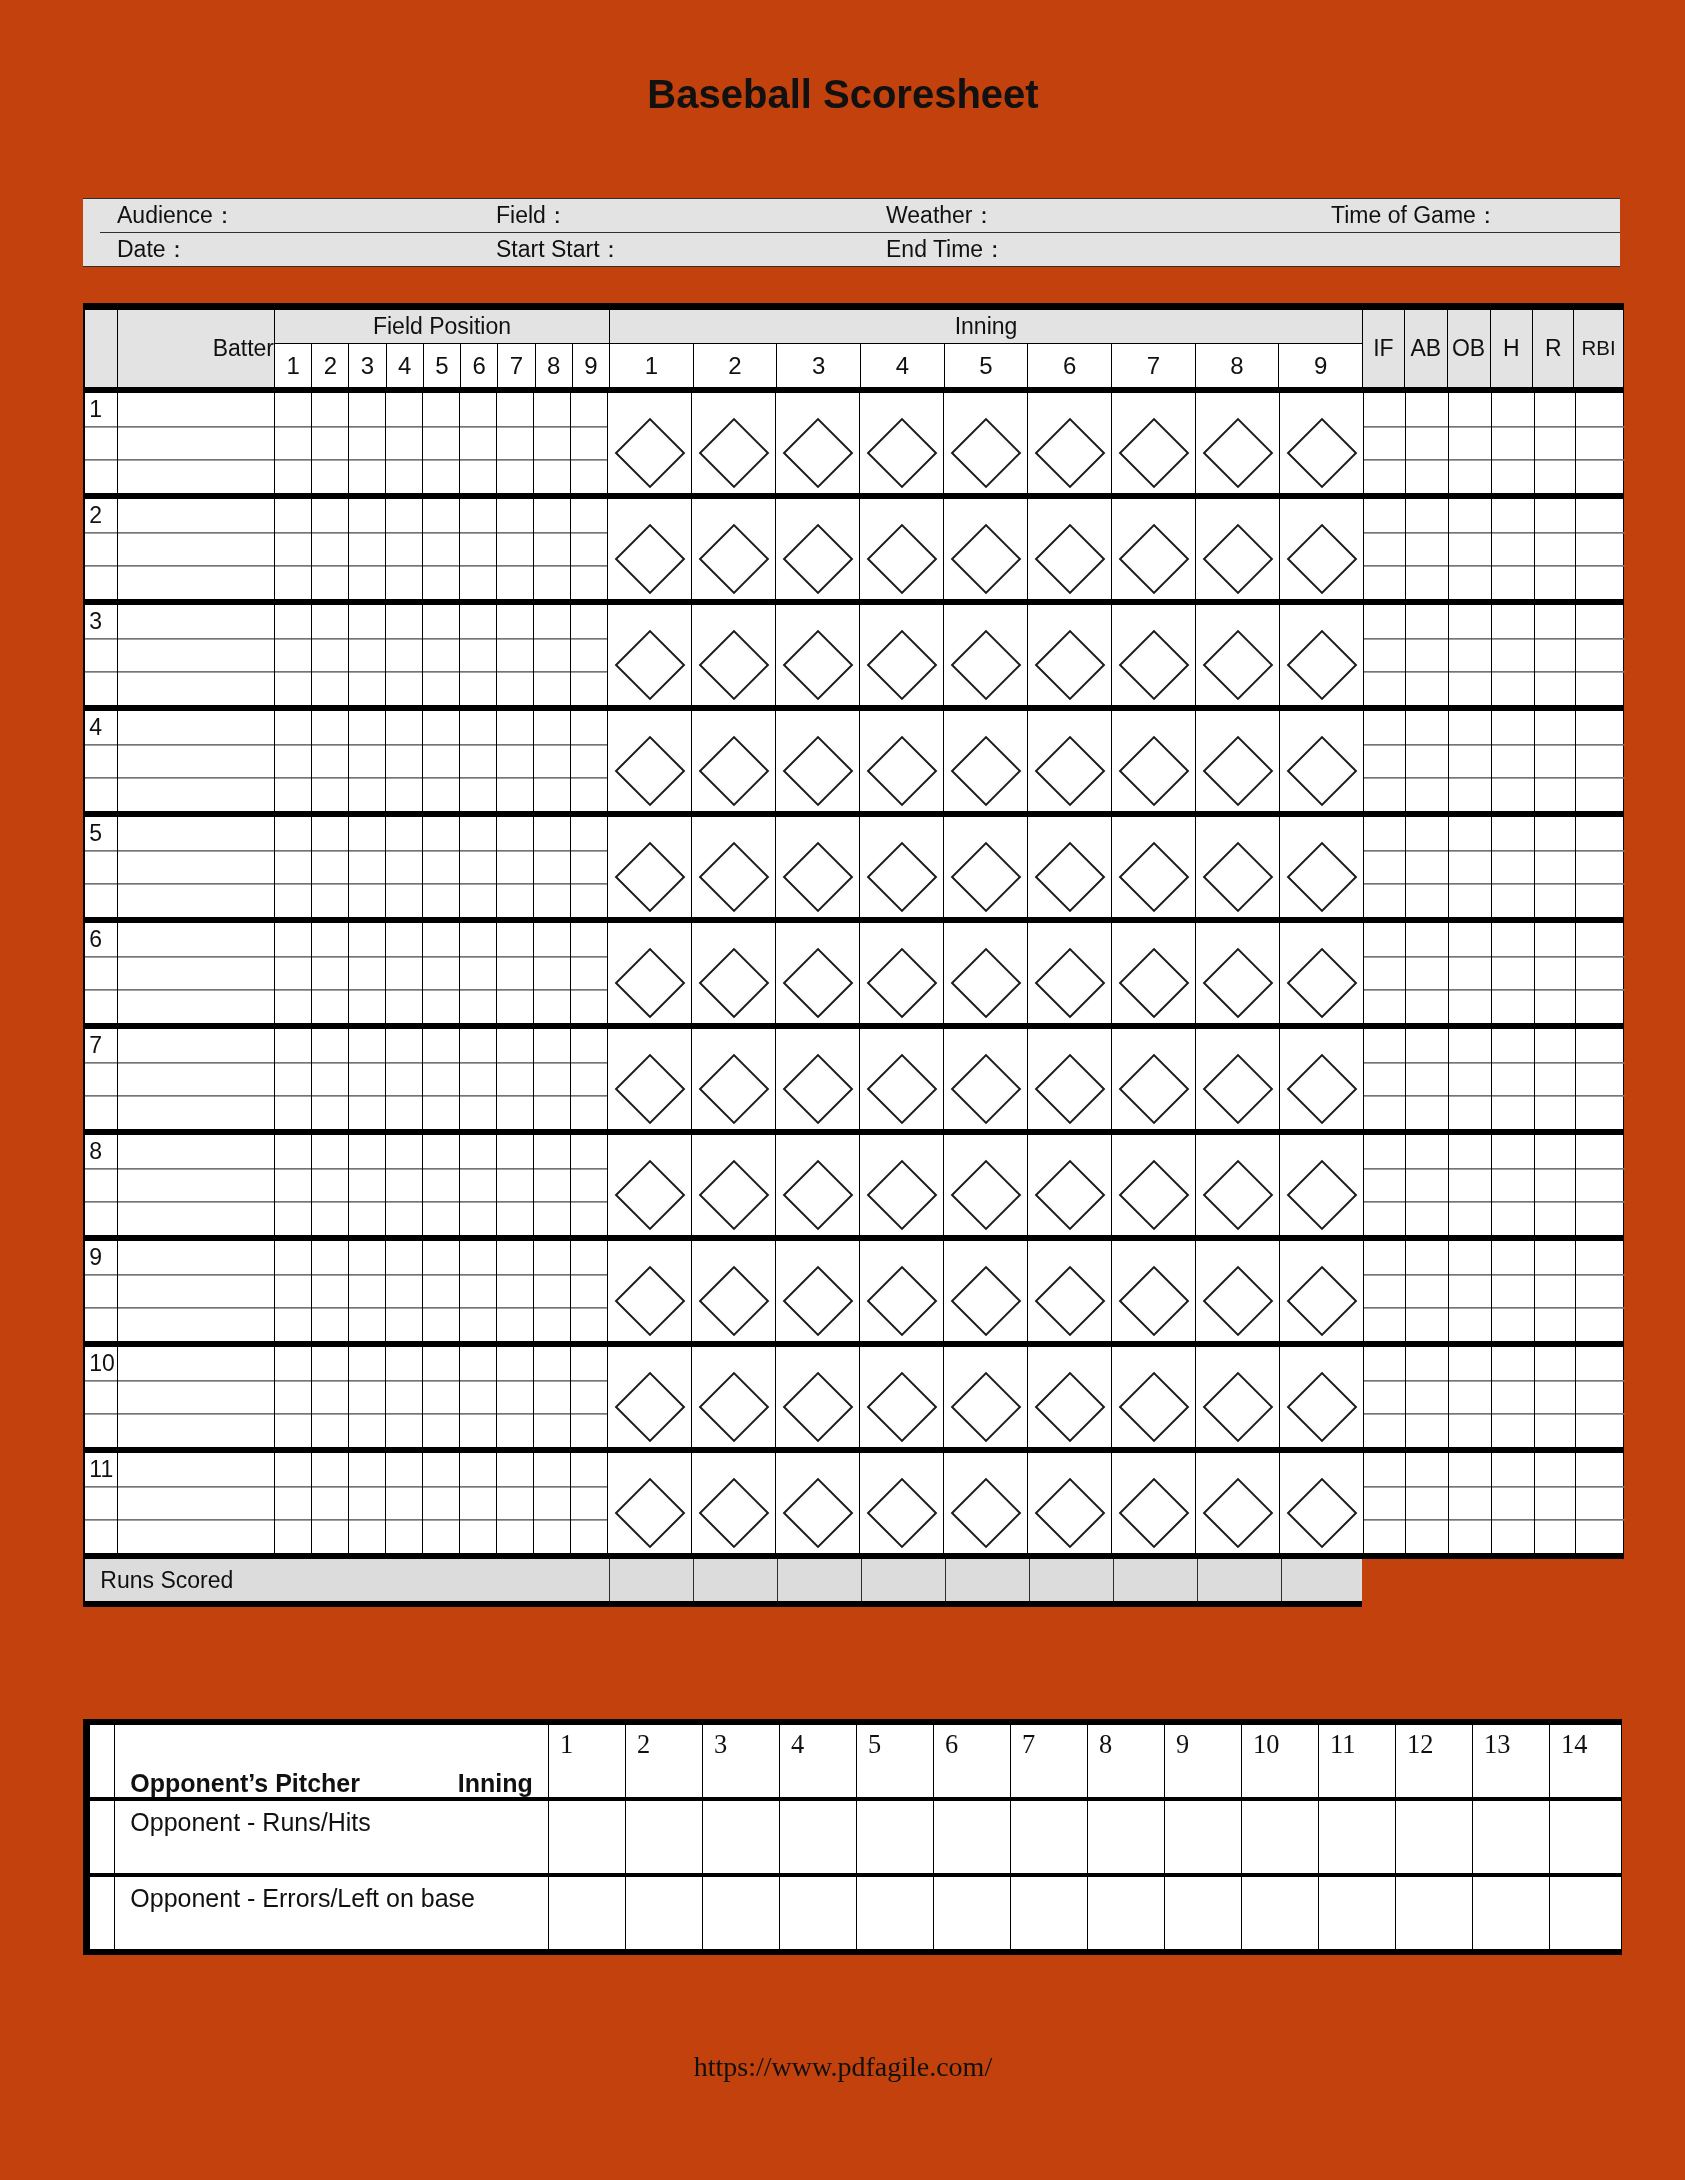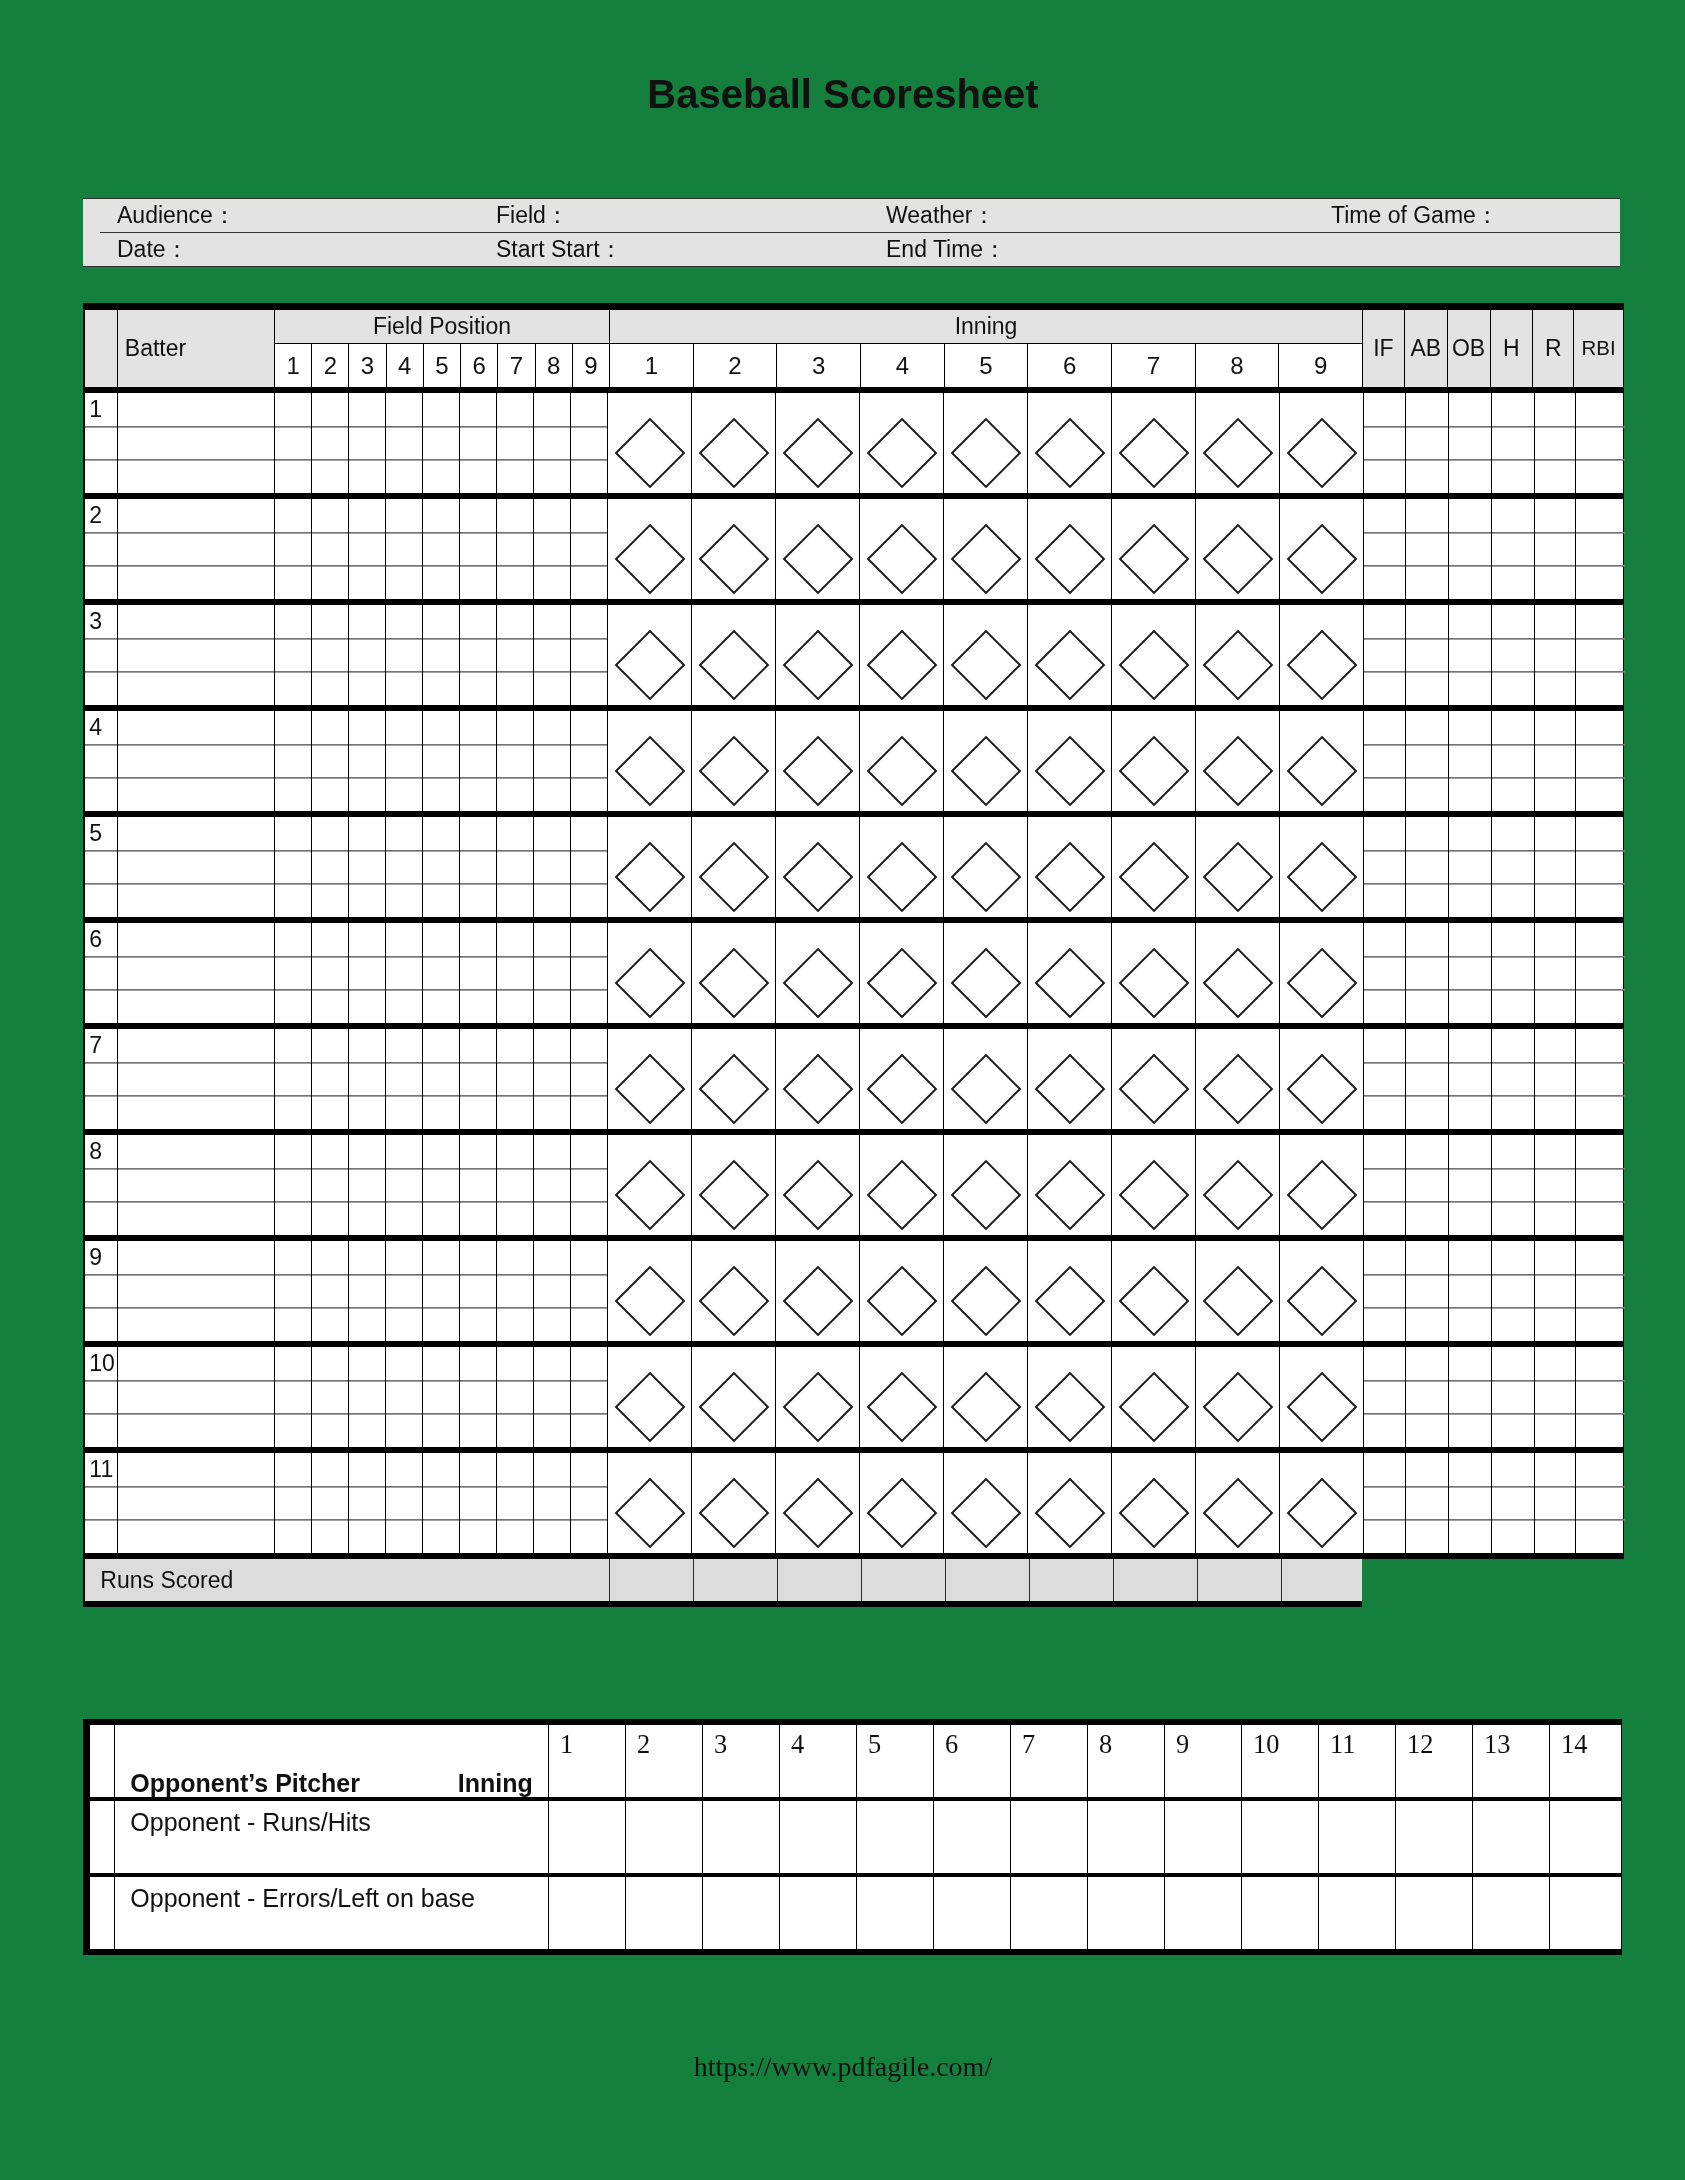--- a/index.html
+++ b/index.html
@@ -1,36 +1,36 @@
 <!DOCTYPE html>
 <html style="font-size:13.6px"><head>
 <meta charset="utf-8">
 <style>
   html,body{margin:0;padding:0;background:#fff;}
-  .page{position:relative;width:1686px;height:2181px;background:#15803d;
+  .page{position:relative;width:1686px;height:2181px;background:#c2410c;
         font-family:"Liberation Sans",sans-serif;color:#111;overflow:hidden;}
 
   
   .title{position:absolute;top:72px;left:0;width:100%;text-align:center;
          font-size:40px;font-weight:bold;}
 
   
   .info-bar{position:absolute;top:198px;left:83px;width:1537px;box-sizing:border-box;
             background:#e3e3e3;border-top:1.7px solid #2f2f2f;border-bottom:1.7px solid #2f2f2f;}
   .info-row{display:grid;height:33px;align-items:center;margin-left:17px;}
   .info-row.r1{grid-template-columns:379px 390px 445px 1fr;border-bottom:1.7px solid #2f2f2f;}
   .info-row.r2{grid-template-columns:379px 390px 1fr;}
   .info-cell{padding-left:17px;font-size:23px;line-height:1;}
 
   
   .sheet{position:absolute;top:303px;left:83px;border-top:7.7px solid #000;border-left:2.6px solid #000;}
   .sheet-main{width:1538px;border-right:1.7px solid #000;}
   .hdr{display:flex;height:77px;border-bottom:6.8px solid #000;background:#fff;}
   .fill{background:#e3e3e3;}
-  .c-num{width:32px;}   .c-batter{width:157px;}
+  .c-num{width:32px;}   .c-batter{width:157px;justify-content:flex-end;}
   .c-fp{width:37px;} .c-inn{width:84px;}
   .c-if{width:42px;} .c-ab{width:43px;} .c-ob{width:43px;}
   .c-h{width:43px;}  .c-r{width:41px;}  .c-rbi{width:50px;}
   .hdr>div,.cell{box-sizing:border-box;flex:0 0 auto;}
   .h-batter{display:flex;align-items:center;padding-left:6.8px;font-size:23px;border-left:1.7px solid #000;}
   .h-group{border-left:1.7px solid #000;display:flex;flex-direction:column;}
   .h-group-label{height:34px;box-sizing:border-box;border-bottom:1.7px solid #000;background:#e3e3e3;
                  display:flex;align-items:center;justify-content:center;font-size:23px;}
   .h-nums{flex:1;display:flex;background:#fff;}
   .h-numcell{flex:1;display:flex;align-items:center;justify-content:center;

